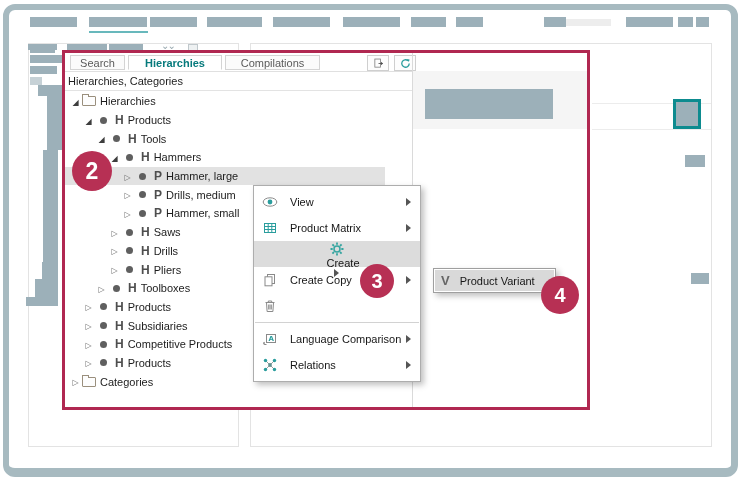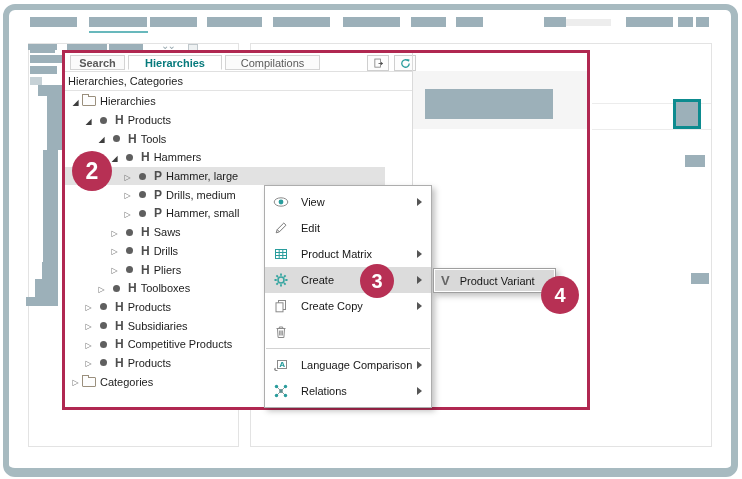--- a/index.html
+++ b/index.html
@@ -40,24 +40,24 @@
   .caret-exp::before{content:"◢";font-size:8px;color:#3d3d3d;}
   .caret-col::before{content:"▷";font-size:8px;color:#707070;}
   .bullet{width:7px;height:7px;border-radius:50%;background:#5f5f5f;margin-left:7px;flex:none;}
   .letter-ico{font-weight:bold;font-size:12px;color:#4e4e4e;margin-left:8px;line-height:10px;flex:none;}
   .folder-ico{width:12px;height:8px;box-sizing:content-box;border:1px solid #9a8f7d;border-radius:1px;
               margin-left:2px;position:relative;background:#fdfdfd;flex:none;}
   .folder-ico::before{content:"";position:absolute;top:-3px;left:-1px;width:5px;height:2px;
               border:1px solid #9a8f7d;border-bottom:none;background:#fdfdfd;}
   .tlabel{margin-left:4px;}
   
-  .ctx-menu{position:absolute;left:264px;top:185px;width:168px;box-sizing:border-box;background:#fff;
+  .ctx-menu{position:absolute;left:253px;top:185px;width:168px;box-sizing:border-box;background:#fff;
             border:1px solid #adadad;box-shadow:3px 3px 6px rgba(0,0,0,.25);padding:3px 0;z-index:20;}
   .menu-item{height:26px;display:flex;align-items:center;padding:0 8px;}
-  .menu-item.hl{background:#dcdcdc;}
+  .menu-item.hl{background:#dcdcdc;flex-direction:column;}
   .mi-icon{width:16px;height:16px;flex:none;display:flex;align-items:center;justify-content:center;}
   .mi-label{margin-left:12px;flex:1;color:#161616;white-space:nowrap;}
   .mi-arrow{width:0;height:0;border-left:5px solid #555;border-top:4px solid transparent;
             border-bottom:4px solid transparent;margin-right:1px;flex:none;}
   .menu-sep{border-top:1px solid #d2d2d2;margin:3px 1px;}
   
   .submenu{position:absolute;left:433px;top:268px;width:123px;height:25px;box-sizing:border-box;background:#fff;
            border:1px solid #9f9f9f;box-shadow:3px 3px 6px rgba(0,0,0,.25);padding:1px;z-index:21;}
   .submenu-item{height:100%;background:#d9d9d9;display:flex;align-items:center;}
   .v-ico{font-weight:bold;font-size:13px;color:#666;margin-left:6px;flex:none;}
@@ -115,21 +115,21 @@
     <div class="blk" style="left:35px;top:279px;width:23px;height:18px;"></div>
     <div class="blk" style="left:26px;top:297px;width:32px;height:9px;"></div>
   </div>
 
   <div class="teal-square"></div>
   <div class="blk" style="left:685px;top:155px;width:20px;height:12px;"></div>
   <div class="blk" style="left:691px;top:273px;width:18px;height:11px;"></div>
 
   <div class="red-panel">
     <div class="tabstrip">
-      <div class="tab" style="left:5px;width:55px;font-weight:bold;">Search</div>
+      <div class="tab" style="left:5px;width:55px;">Search</div>
       <div class="tab active" style="left:63px;width:94px;">Hierarchies</div>
       <div class="tab" style="left:160px;width:95px;text-align:center;">Compilations</div>
       <div class="tool-btn" style="left:302px;">
         <span>
           <svg width="13" height="13" viewBox="0 0 16 16">
             <rect x="3.5" y="2.5" width="7" height="10" fill="none" stroke="#808080"></rect>
             <path d="M8 8h5" stroke="#4c4c4c" fill="none"></path>
             <path d="M11 5.8L13.6 8 11 10.2z" fill="#4c4c4c"></path>
           </svg>
         </span>
@@ -255,30 +255,20 @@
     <ellipse cx="8" cy="8" rx="6.8" ry="4.2" fill="none" stroke="#8a8a8a"></ellipse>
     <circle cx="8" cy="8" r="2.4" fill="#2a9d9d"></circle>
           </svg>
         </span>
     <span class="mi-label">View</span>
     <span class="mi-arrow"></span>
   </div>
       <div class="menu-item">
     <span class="mi-icon">
           <svg width="16" height="16" viewBox="0 0 16 16">
-    <path d="M3.2 12.8l1-3.2 6.6-6.6 2.2 2.2-6.6 6.6z" fill="none" stroke="#787878"></path>
-    <path d="M4.2 9.6l2.2 2.2" stroke="#787878" fill="none"></path>
-          </svg>
-        </span>
-    <span class="mi-label">Edit</span>
-
-  </div>
-      <div class="menu-item">
-    <span class="mi-icon">
-          <svg width="16" height="16" viewBox="0 0 16 16">
     <rect x="2.5" y="3.5" width="11" height="9" fill="none" stroke="#2a9d9d"></rect>
     <path d="M6.2 3.5v9M9.8 3.5v9M2.5 6.5h11M2.5 9.5h11" stroke="#2a9d9d" fill="none"></path>
           </svg>
         </span>
     <span class="mi-label">Product Matrix</span>
     <span class="mi-arrow"></span>
   </div>
       <div class="menu-item hl">
     <span class="mi-icon">
           <svg width="16" height="16" viewBox="0 0 16 16">

